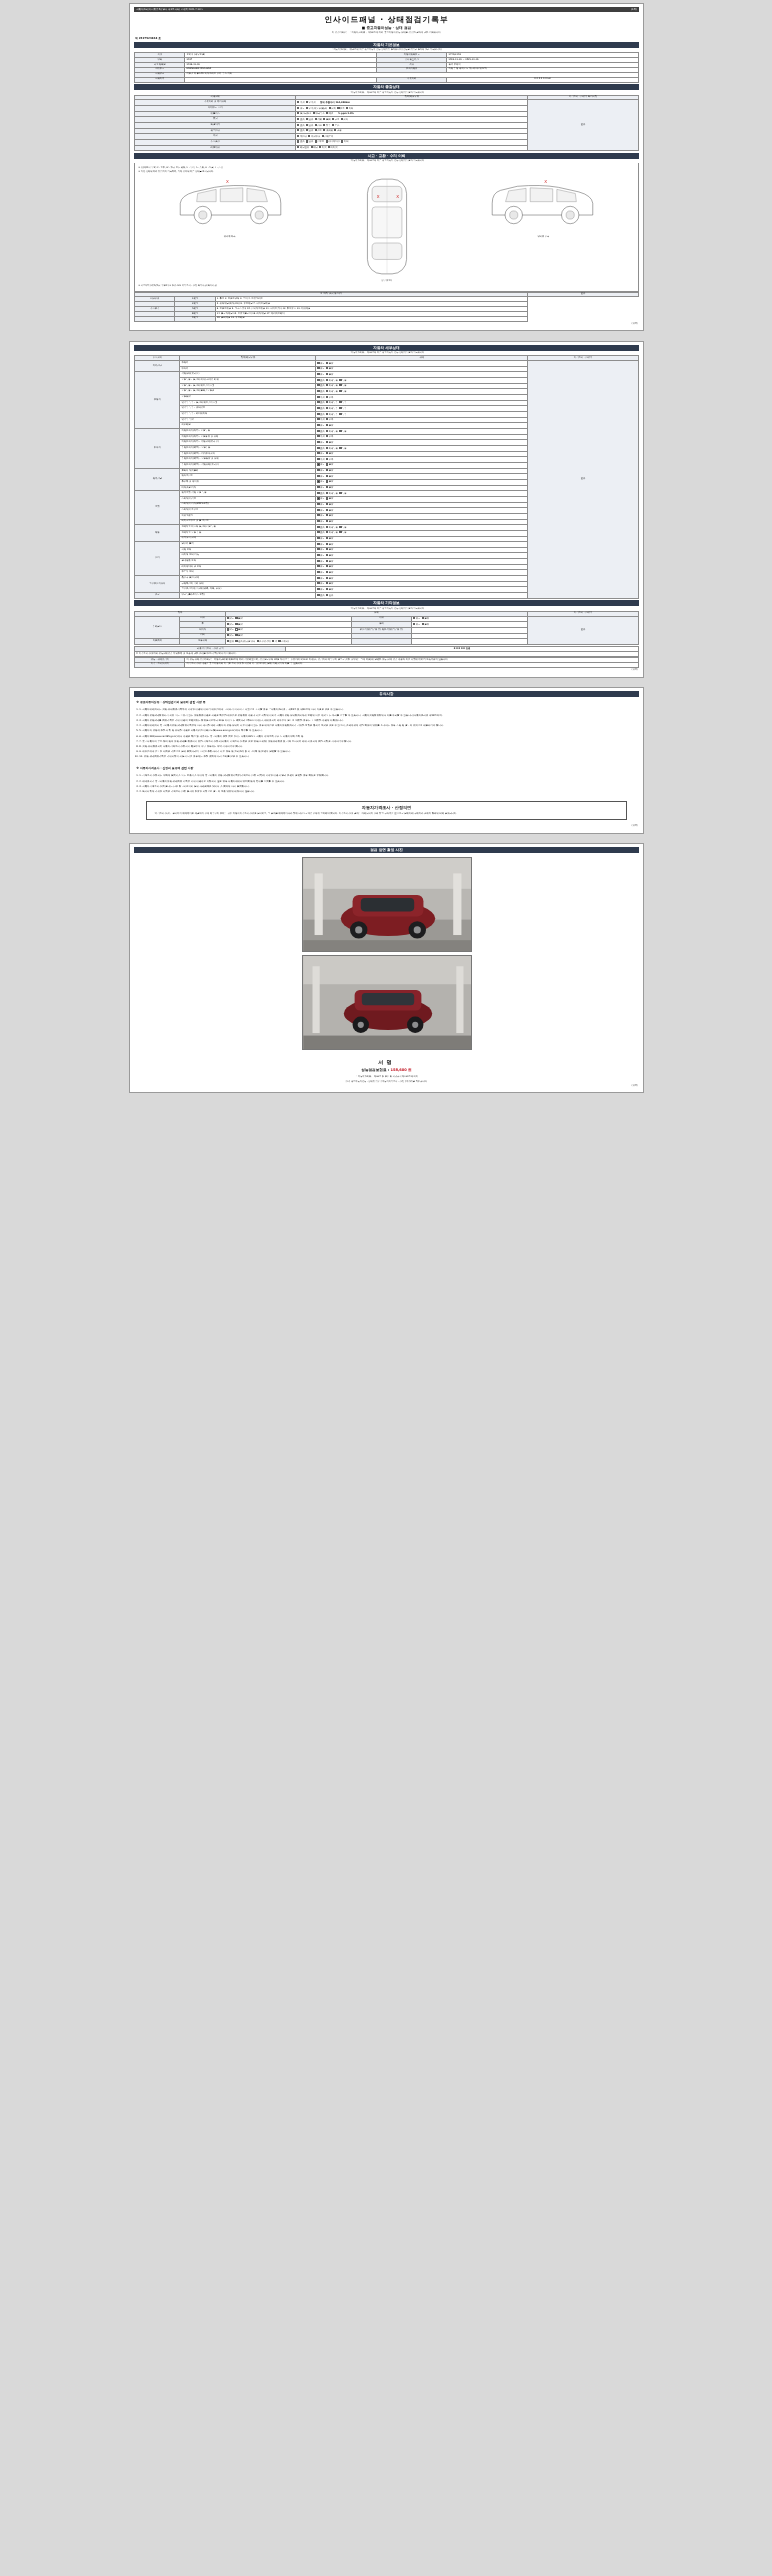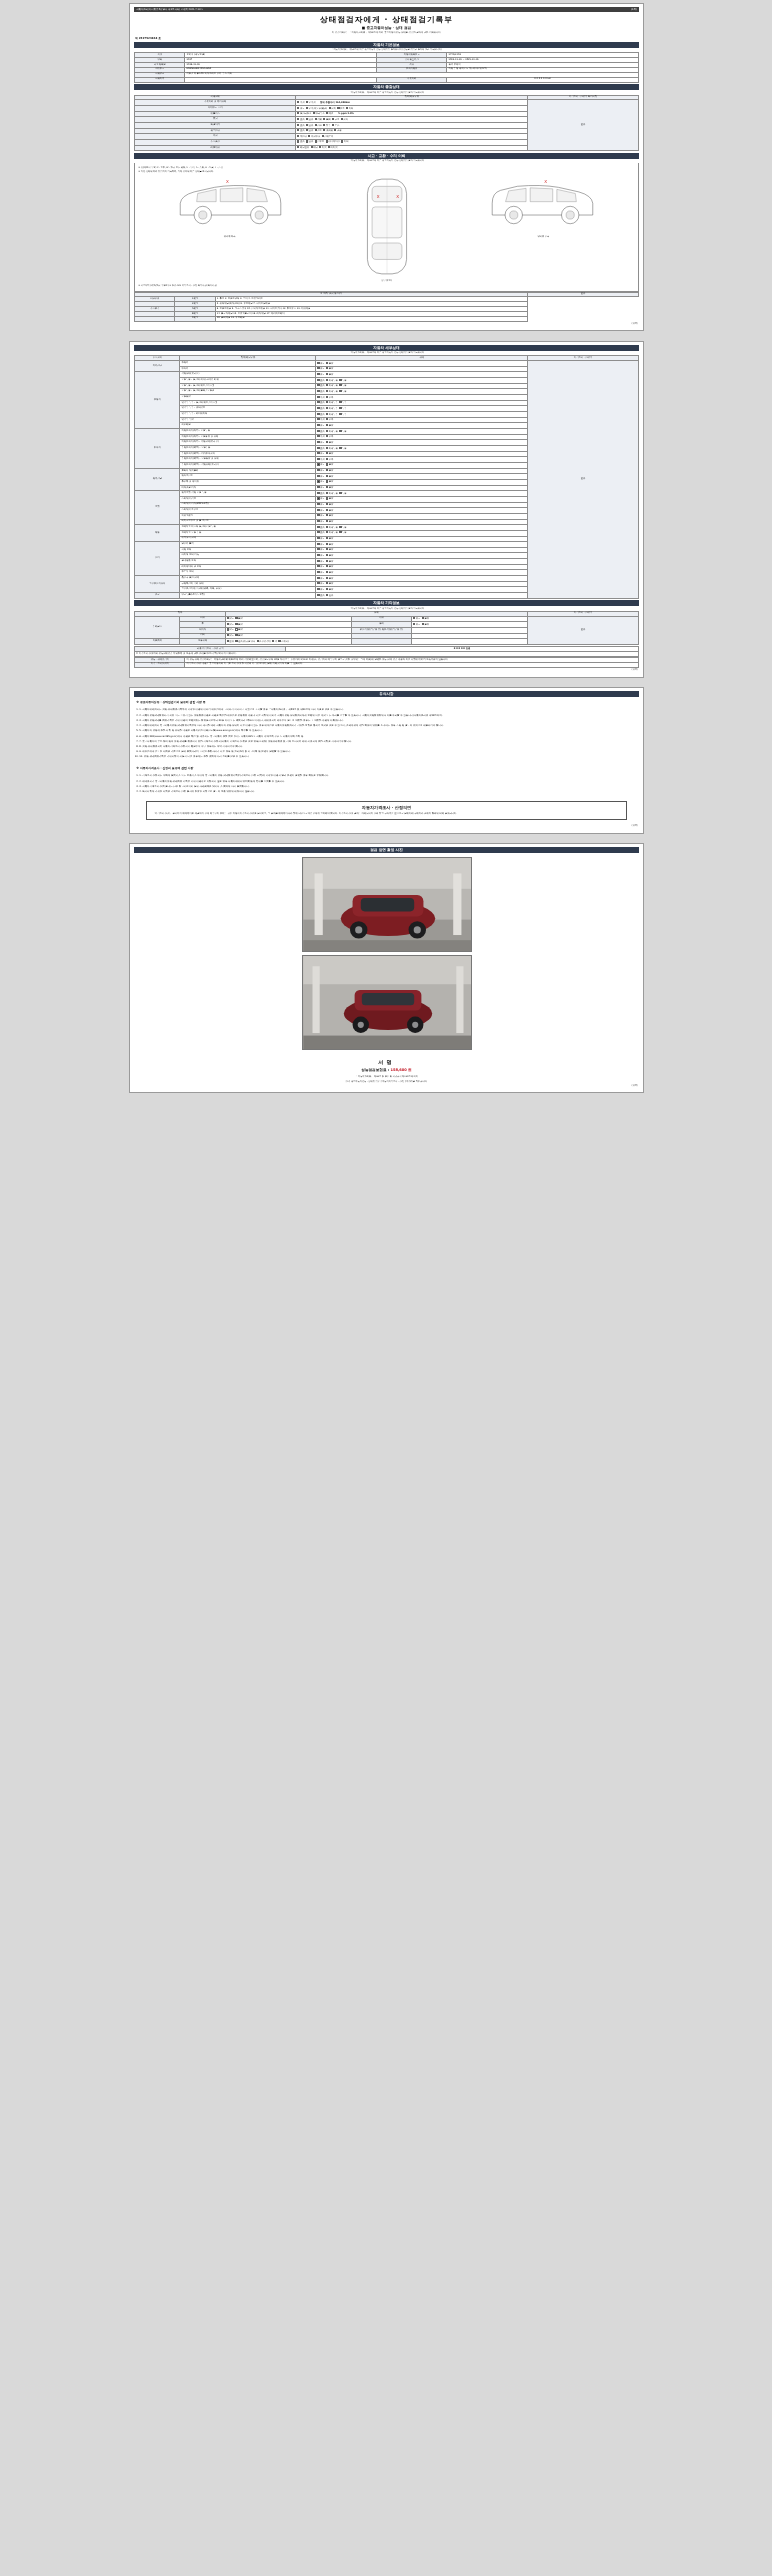--- a/index.html
+++ b/index.html
@@ -155,21 +155,21 @@
 </head>
 <body>
 
 <div class="page">
 
   <div class="sheet">
     <div class="topbar">
       <span>자동차관리법 시행규칙 [별지 제3호서식] &lt;개정 2021.7.13.&gt;</span>
       <span>(1쪽)</span>
     </div>
-    <div class="doc-title">상태점검자에게 · 상태점검기록부</div>
+    <div class="doc-title">인사이드패널 · 상태점검기록부</div>
     <div class="doc-sub">■ 중고자동차성능 · 상태 점검</div>
     <div class="doc-sub2">이 점검기록부는 「자동차관리법」 제58조에 따라 중고자동차성능·상태를 점검한 결과에 관한 기록입니다.</div>
     <div class="docno">제 2527523818 호</div>
 
     <div class="band">자동차 기본정보</div>
     <div class="bandnote">「자동차관리법」 제58조에 따른 중고자동차 성능·상태점검 결과입니다 (성능을 점검한 결과에 관한 기록입니다)</div>
     <table class="grid">
       <colgroup>
           <col style="width:10%">
           <col style="width:38%">

